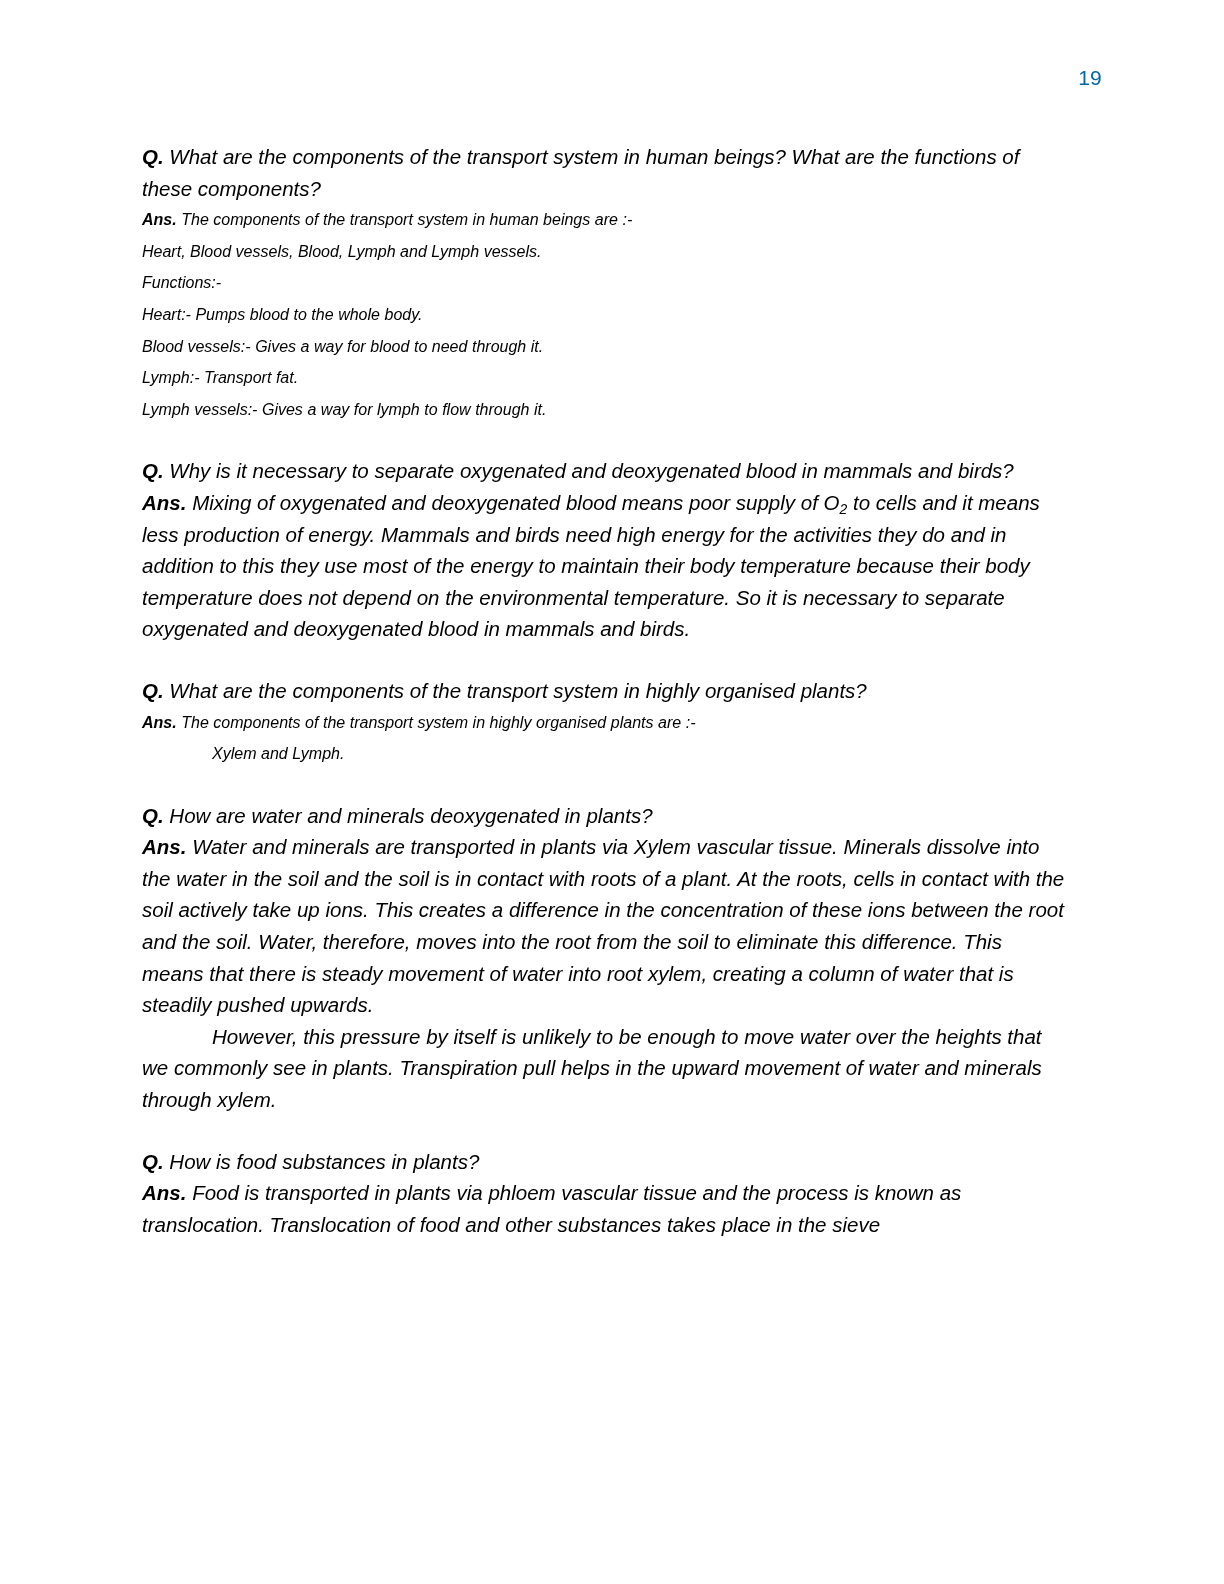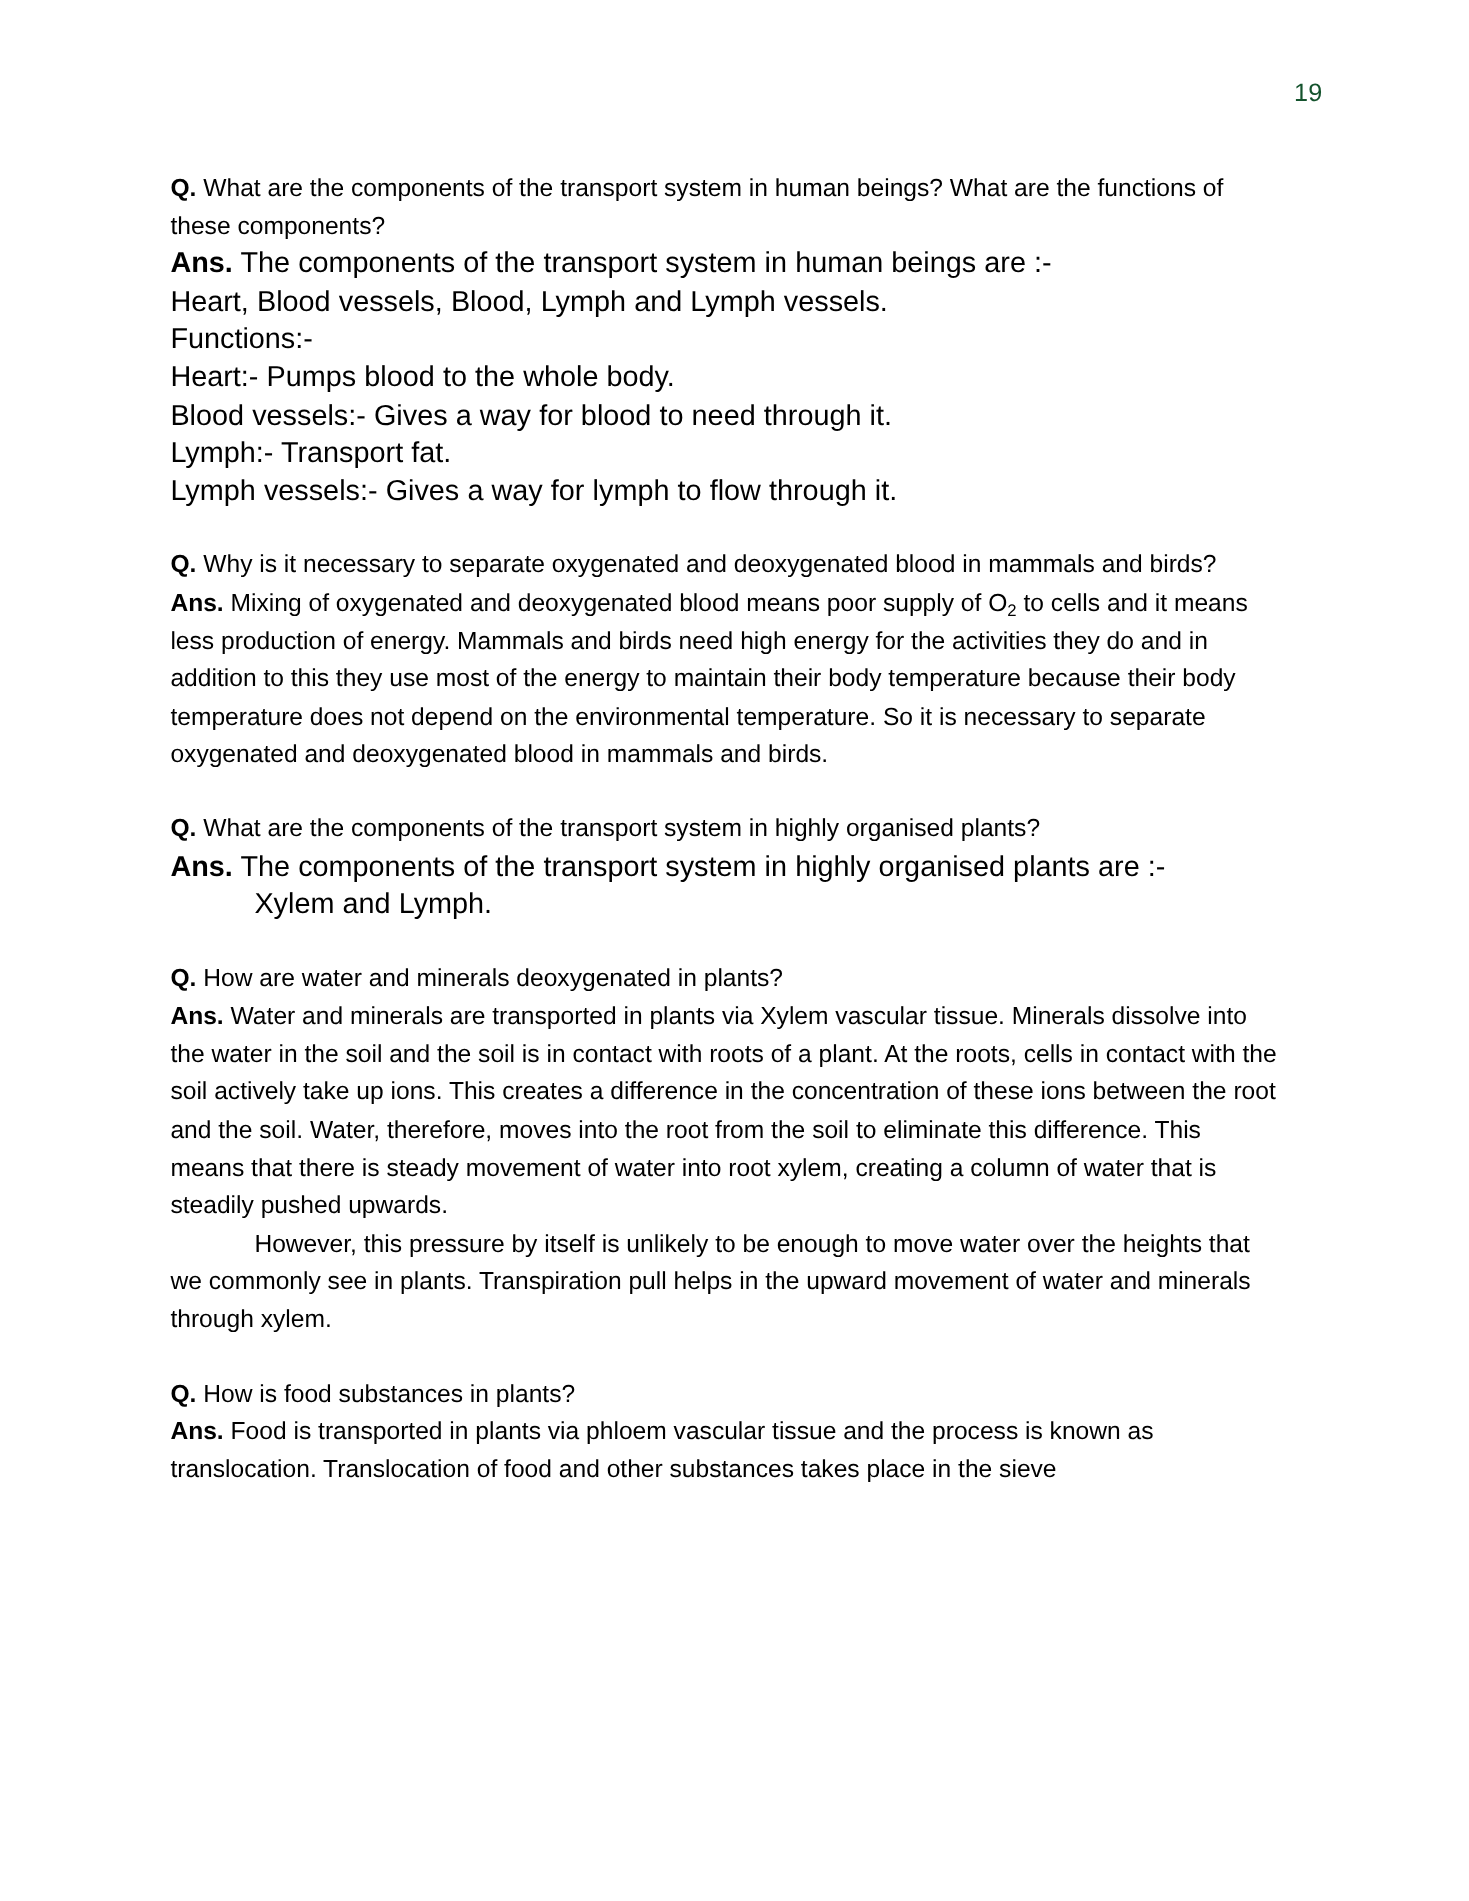--- a/index.html
+++ b/index.html
@@ -20,37 +20,38 @@
     background: #ffffff;
     box-sizing: border-box;
     overflow: hidden;
   }
   .page-number {
     position: absolute;
     top: 65px;
     right: 122px;
     font-size: 21px;
     line-height: 26px;
-    color: #14532d;
+    color: #0369a1;
     letter-spacing: 0.2px;
   }
   .content {
     position: absolute;
     left: 142px;
     top: 141px;
     width: 924px;
   }
   .qa-block {
     margin: 0 0 30px 0;
+    font-style: italic;
   }
   .qa-block.last {
     margin-bottom: 0;
   }
   .ln {
-    font-size: 24px;
+    font-size: 16px;
     line-height: 31.6px;
     margin: 0;
     padding: 0;
     text-align: left;
     white-space: normal;
     word-spacing: 0.1px;
   }
   
   .para {
     font-size: 20.5px;

